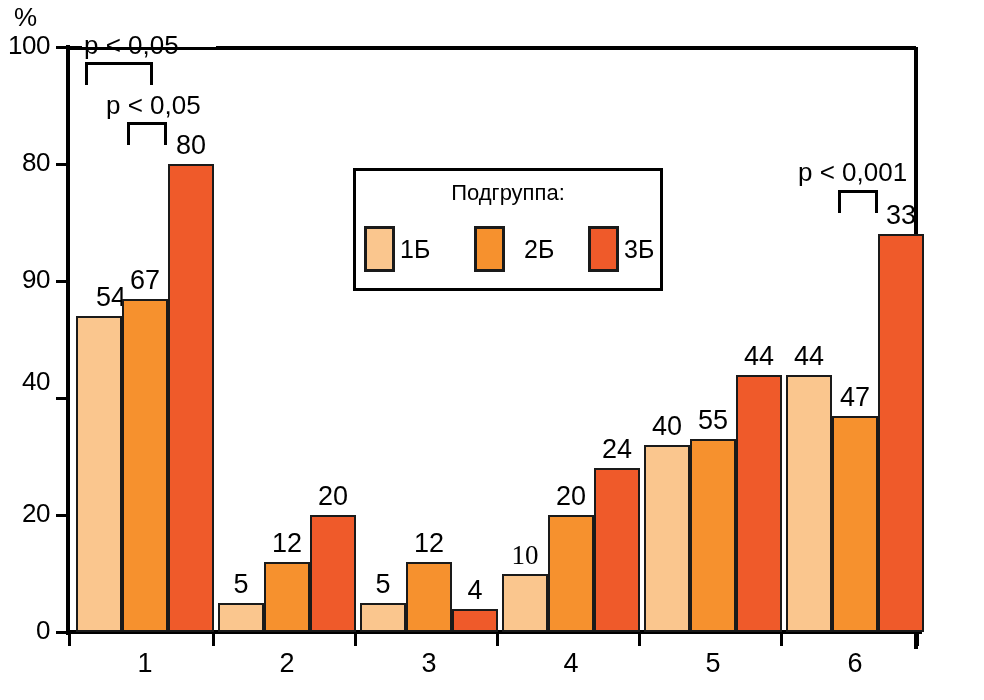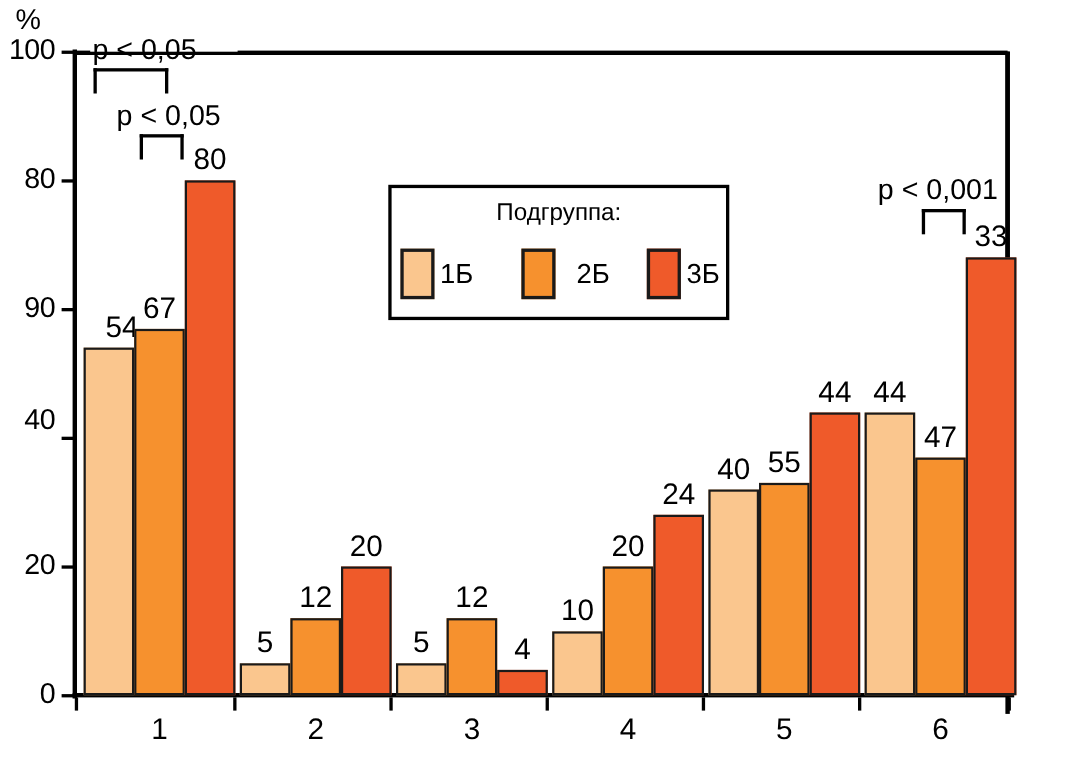--- a/index.html
+++ b/index.html
@@ -213,21 +213,21 @@
       <div class="bar-label" style="left: 287px; top: 527.8px;">12</div>
       <div class="bar" style="left: 310px; top: 515px; width: 46px; height: 117px; background: rgb(239, 90, 42);"></div>
       <div class="bar-label" style="left: 333px; top: 481px;">20</div>
       <div class="bar" style="left: 360px; top: 602.75px; width: 46px; height: 29.25px; background: rgb(250, 198, 142);"></div>
       <div class="bar-label" style="left: 383px; top: 568.75px;">5</div>
       <div class="bar" style="left: 406px; top: 561.8px; width: 46px; height: 70.2px; background: rgb(246, 145, 46);"></div>
       <div class="bar-label" style="left: 429px; top: 527.8px;">12</div>
       <div class="bar" style="left: 452px; top: 608.6px; width: 46px; height: 23.4px; background: rgb(239, 90, 42);"></div>
       <div class="bar-label" style="left: 475px; top: 574.6px;">4</div>
       <div class="bar" style="left: 502px; top: 573.5px; width: 46px; height: 58.5px; background: rgb(250, 198, 142);"></div>
-      <div class="bar-label" style="left: 525px; top: 539.5px;">10</div>
+      <div class="bar-label" style="left: 525px; top: 539.5px; font-family: Liberation Serif, serif;">10</div>
       <div class="bar" style="left: 548px; top: 515px; width: 46px; height: 117px; background: rgb(246, 145, 46);"></div>
       <div class="bar-label" style="left: 571px; top: 481px;">20</div>
       <div class="bar" style="left: 594px; top: 468.2px; width: 46px; height: 163.8px; background: rgb(239, 90, 42);"></div>
       <div class="bar-label" style="left: 617px; top: 434.2px;">24</div>
       <div class="bar" style="left: 644px; top: 444.8px; width: 46px; height: 187.2px; background: rgb(250, 198, 142);"></div>
       <div class="bar-label" style="left: 667px; top: 410.8px;">40</div>
       <div class="bar" style="left: 690px; top: 438.95px; width: 46px; height: 193.05px; background: rgb(246, 145, 46);"></div>
       <div class="bar-label" style="left: 713px; top: 404.95px;">55</div>
       <div class="bar" style="left: 736px; top: 374.6px; width: 46px; height: 257.4px; background: rgb(239, 90, 42);"></div>
       <div class="bar-label" style="left: 759px; top: 340.6px;">44</div>

